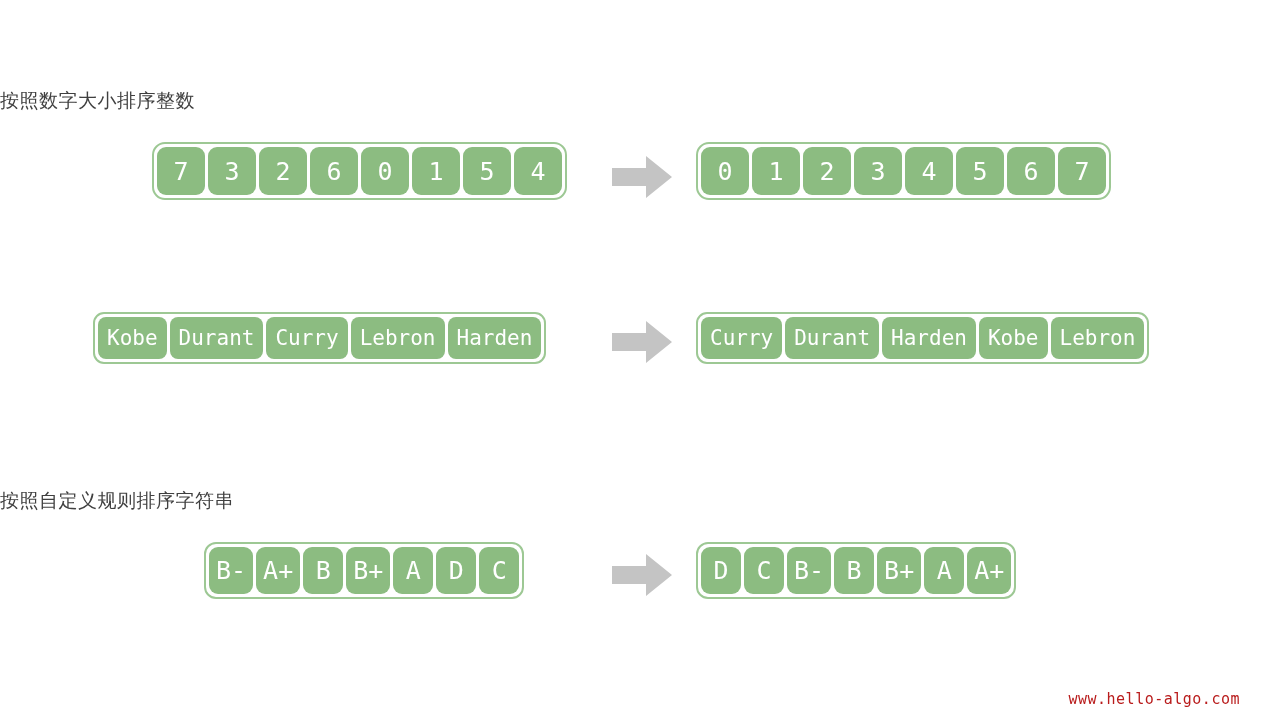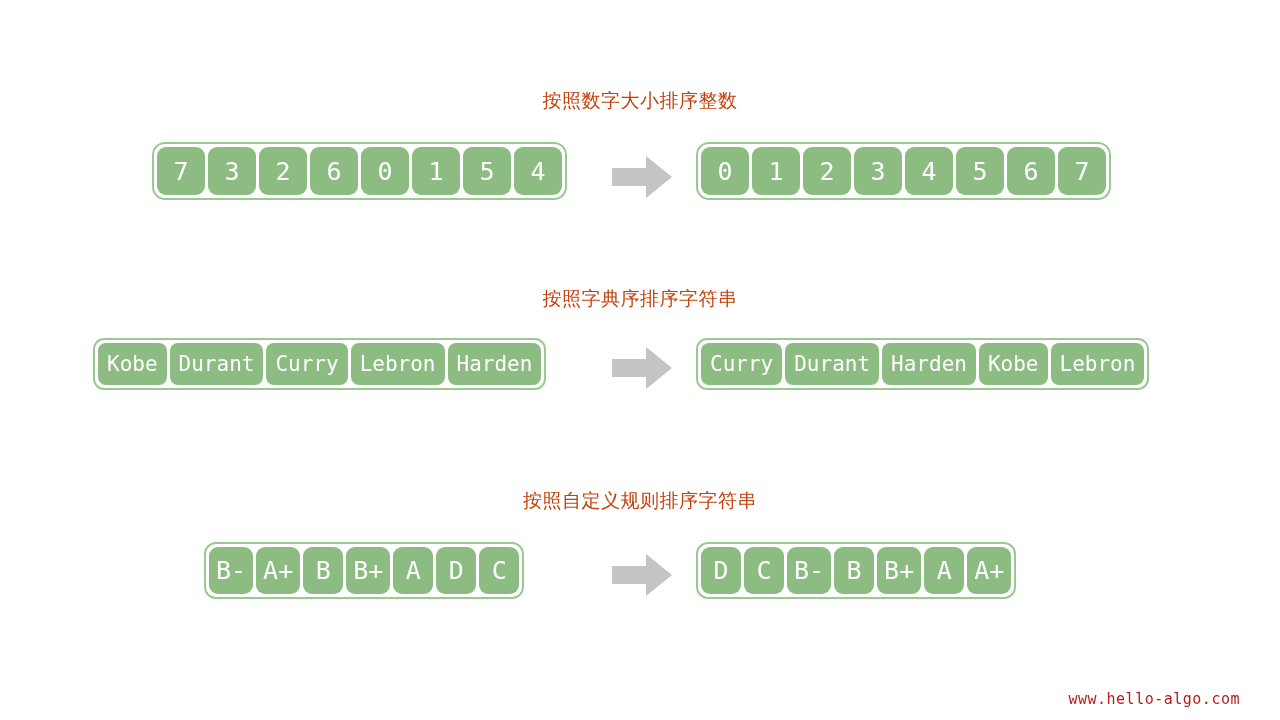--- a/index.html
+++ b/index.html
@@ -20,23 +20,22 @@
     inset: 0;
   }
 
   .section {
     position: absolute;
     left: 0;
     width: 1280px;
   }
 
   .section-title {
-    text-align: center;
     font-size: 19px;
-    color: #c2410c;
+    color: #404040;
     font-family: "Liberation Sans", "DejaVu Sans", sans-serif;
     letter-spacing: 0.5px;
     white-space: nowrap;
   }
 
   .row {
     position: relative;
     width: 1280px;
     height: 80px;
   }
@@ -144,21 +143,20 @@
           <div class="cell">3</div>
           <div class="cell">4</div>
           <div class="cell">5</div>
           <div class="cell">6</div>
           <div class="cell">7</div>
         </div>
     </div>
   </div>
 
   <div class="section r2" style="top:286px;">
-    <div class="section-title">按照字典序排序字符串</div>
     <div class="row" style="margin-top:26px;">
       <div class="array" id="a2in" style="left:93px;">
           <div class="cell">Kobe</div>
           <div class="cell">Durant</div>
           <div class="cell">Curry</div>
           <div class="cell">Lebron</div>
           <div class="cell">Harden</div>
         </div>
       <div class="arrow" style="left:612px; top:9px;">
         <svg viewBox="0 0 60 42" xmlns="http://www.w3.org/2000/svg" aria-hidden="true">

